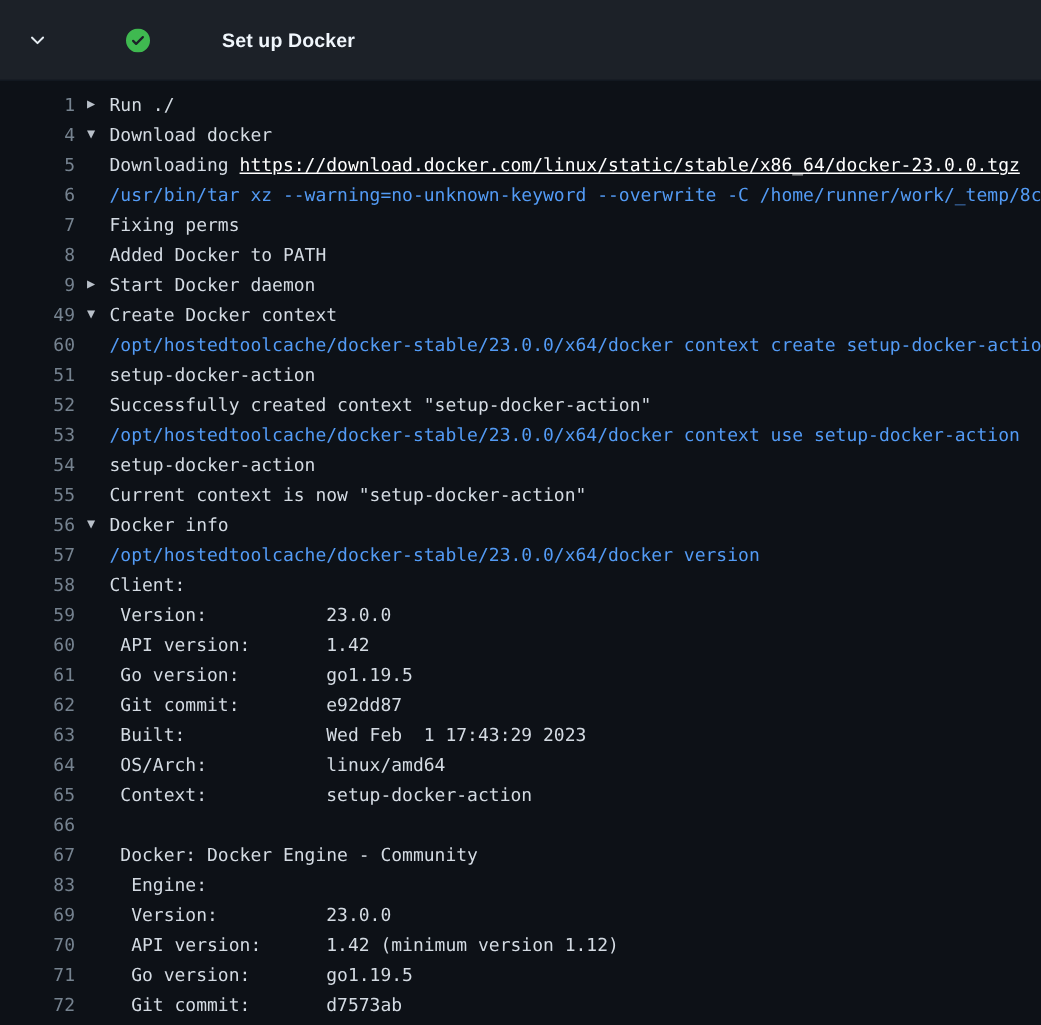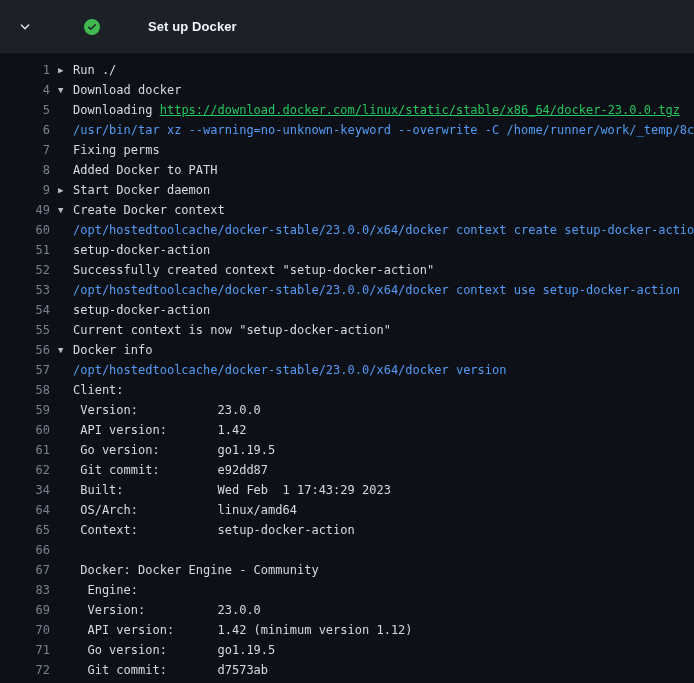--- a/index.html
+++ b/index.html
@@ -33,21 +33,21 @@
     margin-left:8px;white-space:pre;overflow:hidden;
     flex:1;min-width:0;
   }
   .ct.child{padding-left:15px}
   .toggle{
     display:inline-block;width:15px;color:#b9c0c9;
     font-size:9px;vertical-align:top;cursor:pointer;
   }
   .plain{color:#d4dbe3}
   .cmd{color:#539bf5}
-  .url{color:#22c55e;text-decoration:underline;cursor:pointer}
+  .url{color:#ffffff;text-decoration:underline;cursor:pointer}
 </style>
 </head>
 <body>
 
 <div class="step-header">
   <span class="chev">
     <svg width="14" height="14" viewBox="0 0 16 16" fill="#e6edf3" aria-hidden="true">
       <path d="M12.78 5.22a.75.75 0 0 1 0 1.06l-4.25 4.25a.75.75 0 0 1-1.06 0L3.22 6.28a.75.75 0 0 1 1.06-1.06L8 8.94l3.72-3.72a.75.75 0 0 1 1.06 0Z"></path>
     </svg>
   </span>
@@ -138,21 +138,21 @@
     </div>
     <div class="row">
       <span class="ln">61</span>
       <span class="ct child"><span class="plain"> Go version:        go1.19.5</span></span>
     </div>
     <div class="row">
       <span class="ln">62</span>
       <span class="ct child"><span class="plain"> Git commit:        e92dd87</span></span>
     </div>
     <div class="row">
-      <span class="ln">34</span>
+      <span class="ln">63</span>
       <span class="ct child"><span class="plain"> Built:             Wed Feb  1 17:43:29 2023</span></span>
     </div>
     <div class="row">
       <span class="ln">64</span>
       <span class="ct child"><span class="plain"> OS/Arch:           linux/amd64</span></span>
     </div>
     <div class="row">
       <span class="ln">65</span>
       <span class="ct child"><span class="plain"> Context:           setup-docker-action</span></span>
     </div>

